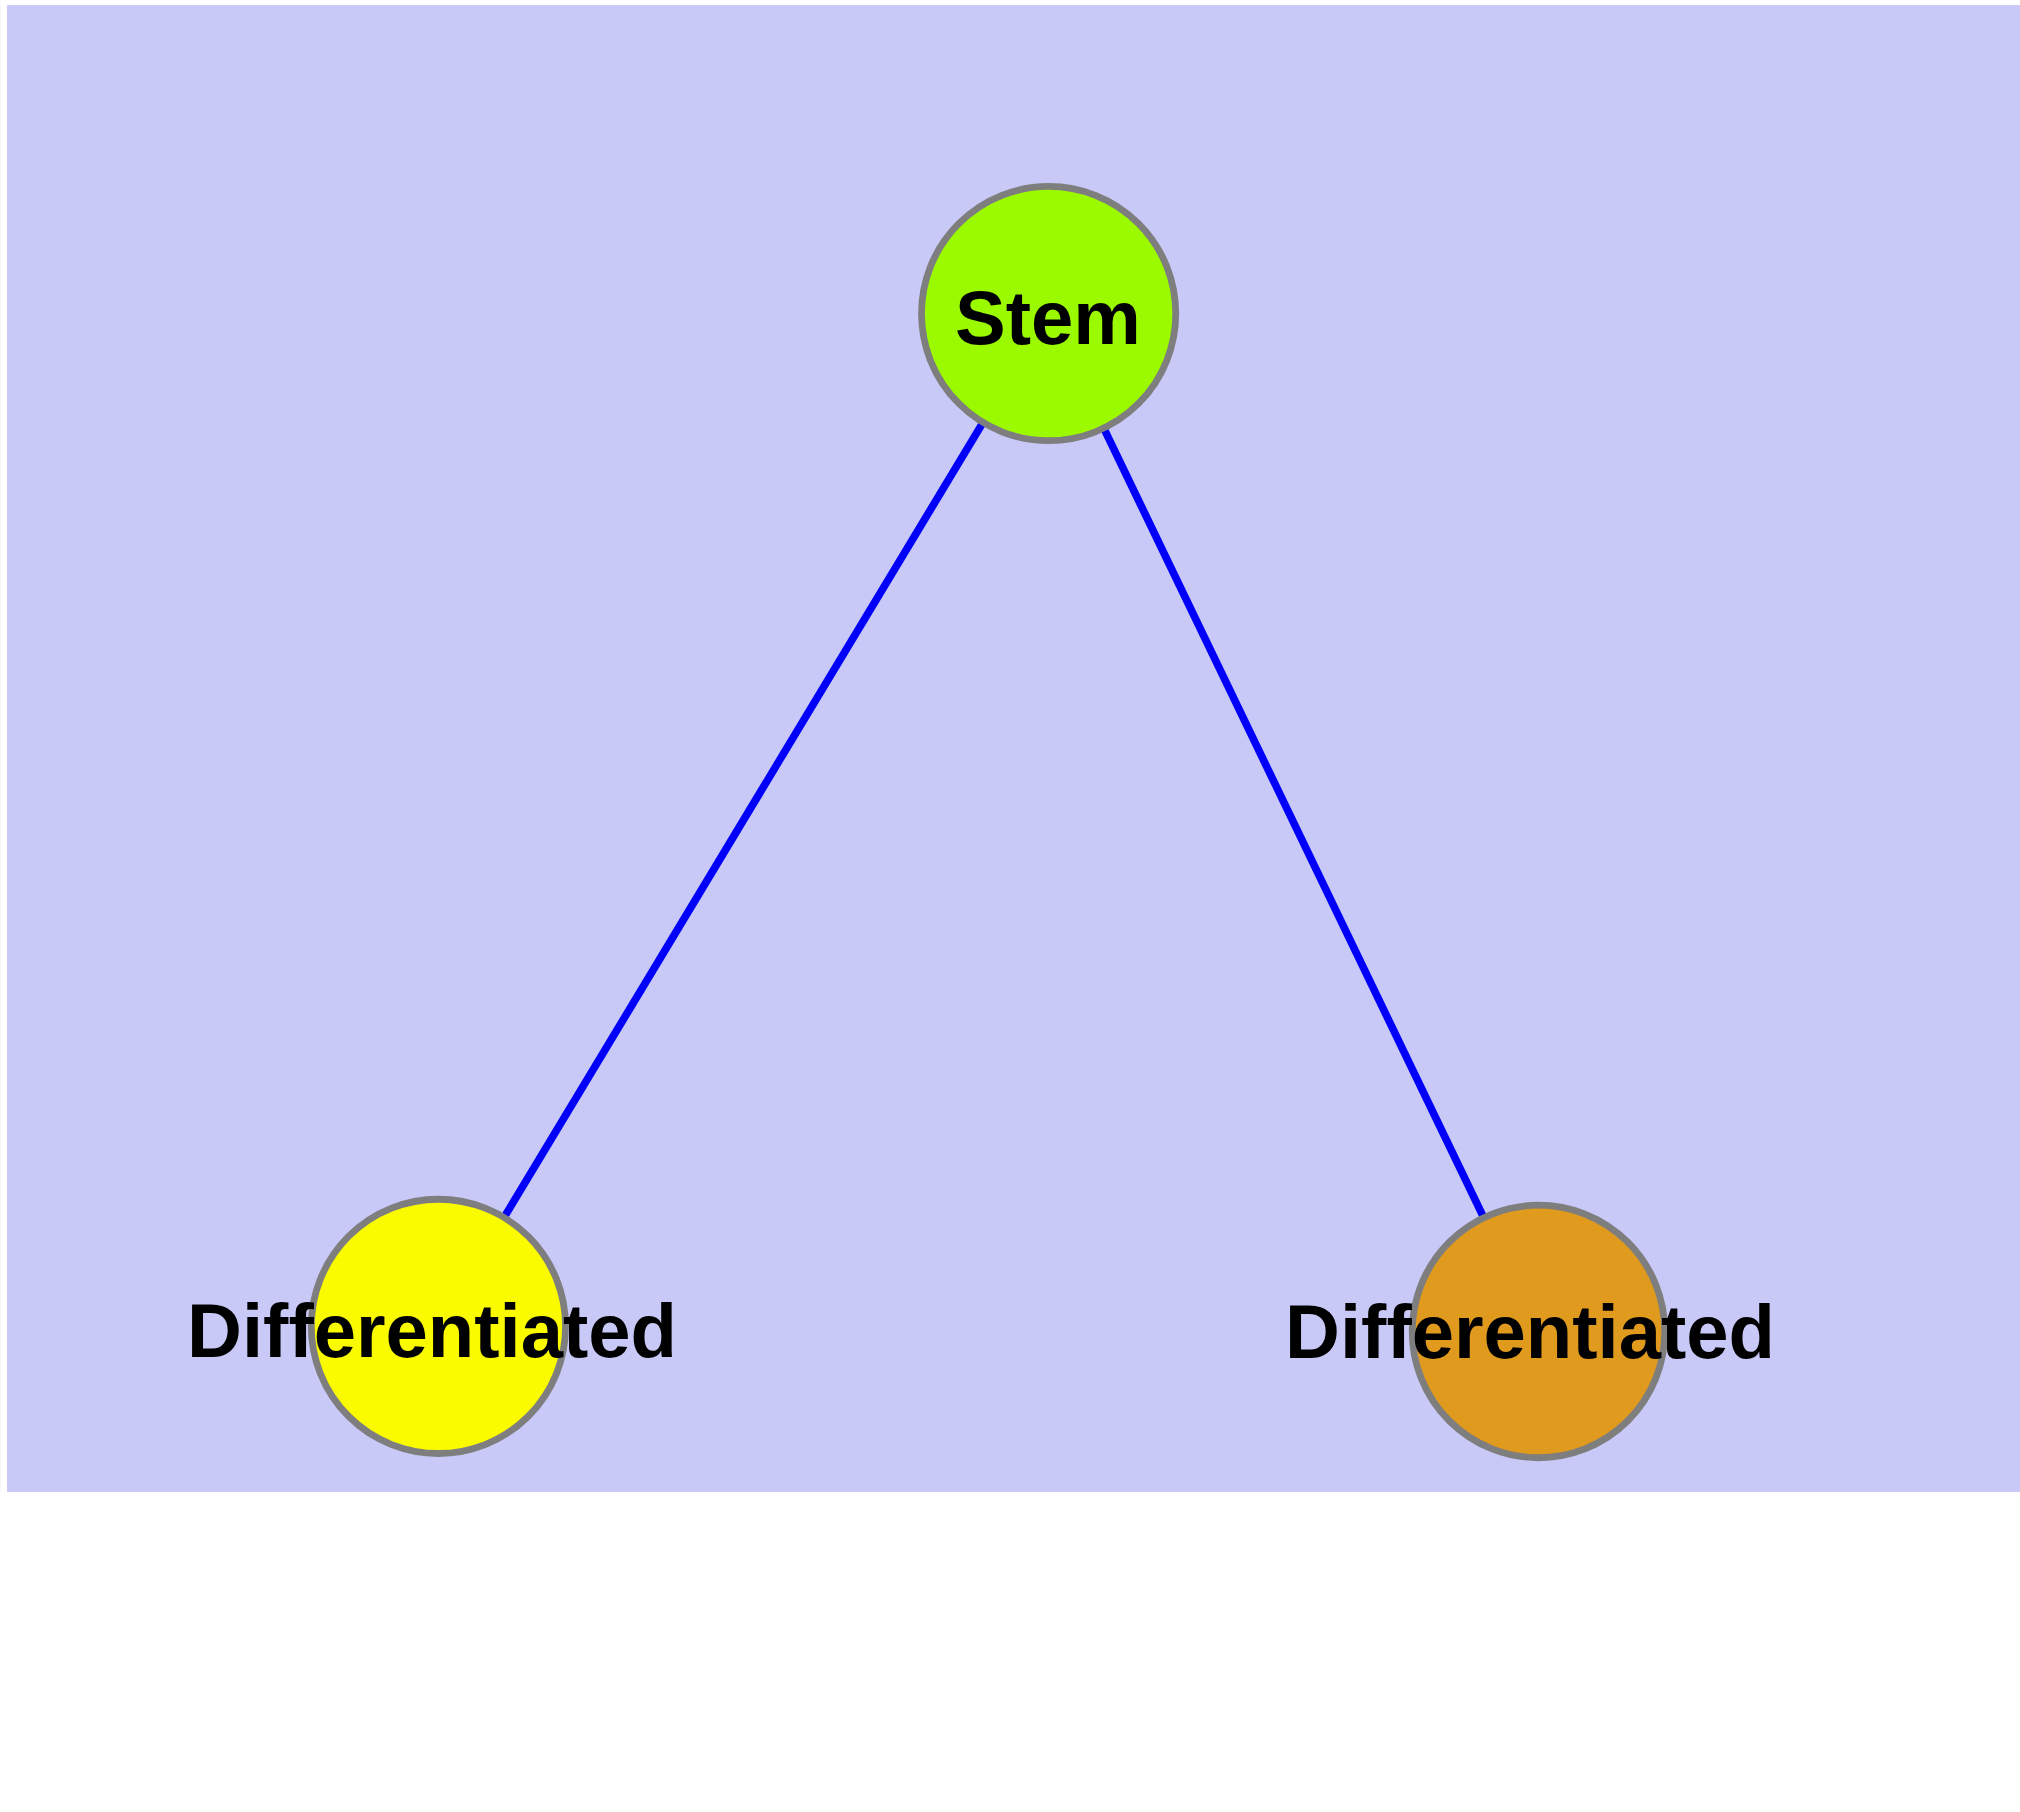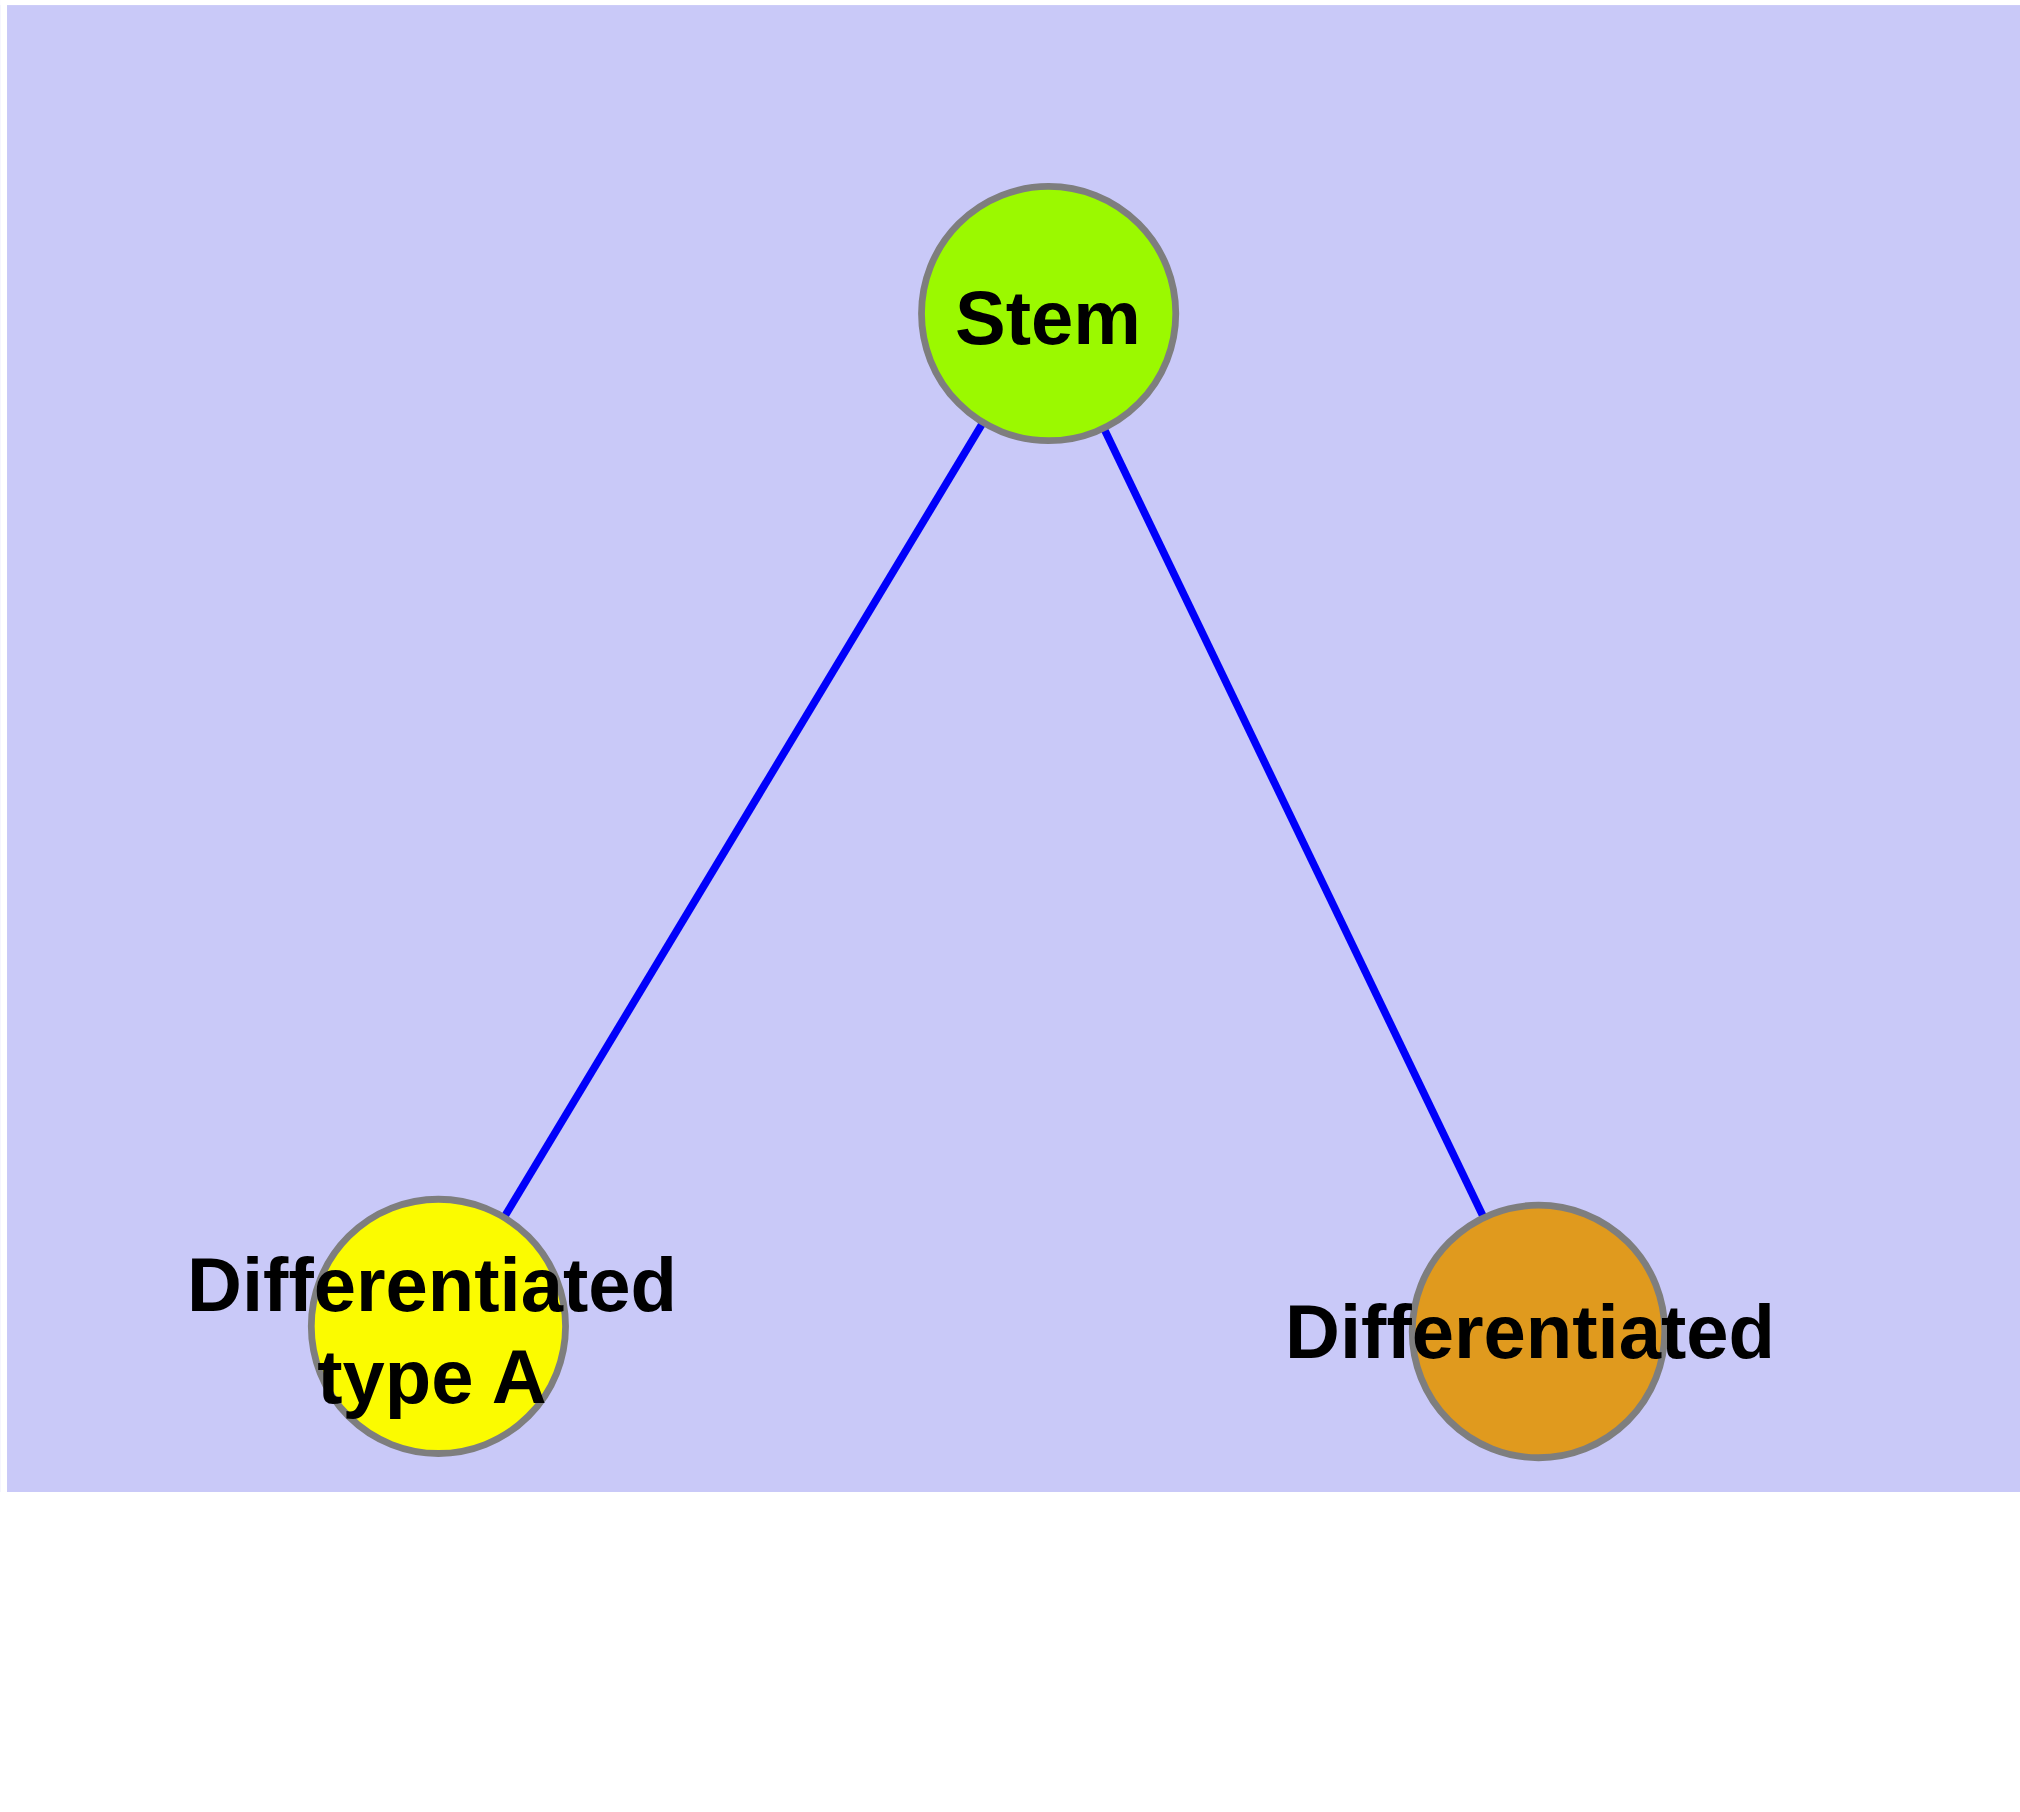--- a/index.html
+++ b/index.html
@@ -59,21 +59,20 @@
 
     <circle cx="1237" cy="370" r="150" fill="#9BF900" stroke="#7E7E7E"></circle>
     <circle cx="517" cy="1565" r="150" fill="#FBFB00" stroke="#7E7E7E"></circle>
     <circle cx="1815" cy="1571" r="149" fill="#E09A1E" stroke="#7E7E7E"></circle>
   </svg>
 
   <div class="node-label" style="left: 1048px; top: 318px;">Stem</div>
 
   <div class="node-label" style="left: 432px; top: 1331px;">
     <span>Differentiated</span>
-    <span>type A</span>
   </div>
 
   <div class="node-label" style="left: 1530px; top: 1332px;">
     <span>Differentiated</span>
   </div>
 
 </div>
 
 
 </body></html>

